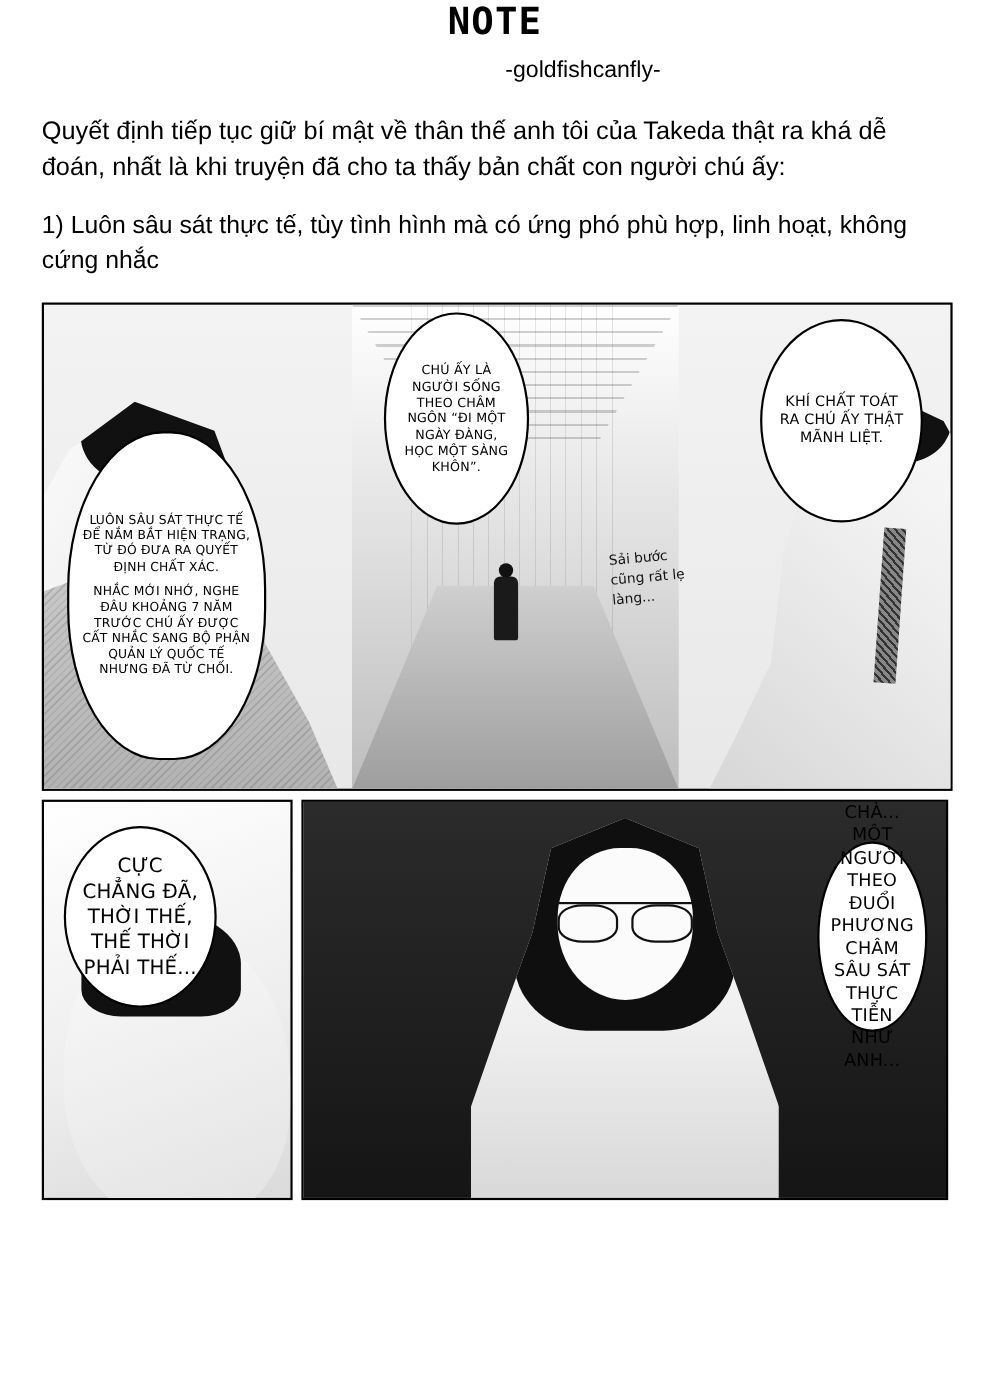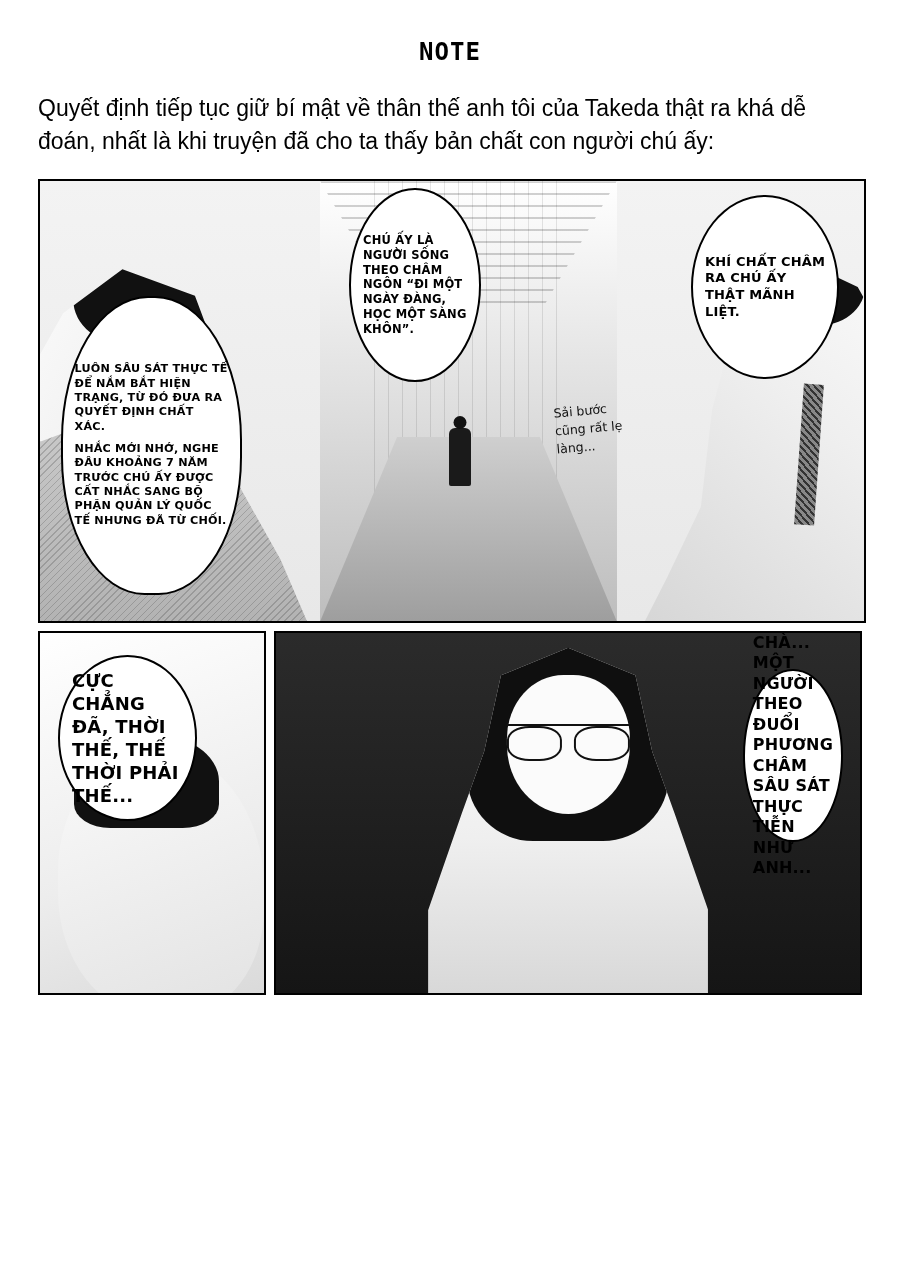--- a/index.html
+++ b/index.html
@@ -17,23 +17,22 @@
   }
   .page {
     width: 900px;
     height: 1271px;
     position: relative;
   }
   .note-title {
     text-align: center;
     font-family: "DejaVu Sans Mono", monospace;
     font-weight: bold;
-    font-size: 24px;
+    font-size: 34px;
     letter-spacing: 1px;
-    margin-top: 38px;
   }
   .credit {
     text-align: center;
     font-size: 21px;
     margin-top: 12px;
     margin-left: 160px;
   }
   .para {
     margin: 26px 38px 0 38px;
     font-size: 23px;
@@ -193,22 +192,23 @@
 
   
   .bubble {
     position: absolute;
     background: #fff;
     border: 2px solid #000;
     border-radius: 50%;
     display: flex;
     align-items: center;
     justify-content: center;
+    text-align: center;
     font-family: "DejaVu Sans", sans-serif;
-    font-weight: bold;
+    font-weight: normal;
     letter-spacing: 0.2px;
     line-height: 1.28;
     box-sizing: border-box;
     padding: 10px 12px;
     z-index: 5;
   }
   .bubble span { display: block; }
 
   .b-top-left {
     left: 2.5%;
@@ -355,22 +355,24 @@
     height: 48%;
     font-size: 16px;
   }
 </style>
 </head>
 <body>
 
 <div class="page">
 
   <div class="note-title">NOTE</div>
+  <div class="credit">-goldfishcanfly-</div>
 
   <p class="para">Quyết định tiếp tục giữ bí mật về thân thế anh tôi của Takeda thật ra khá dễ đoán, nhất là khi truyện đã cho ta thấy bản chất con người chú ấy:</p>
+  <p class="para2">1) Luôn sâu sát thực tế, tùy tình hình mà có ứng phó phù hợp, linh hoạt, không cứng nhắc</p>
 
   <div class="comic">
 
     <div class="panel panel-top">
       <div class="corridor">
         <div class="ceiling"></div>
         <div class="floor"></div>
         <div class="walker"></div>
       </div>
 
@@ -387,21 +389,21 @@
       <div class="bubble b-top-left">
         <div>
           <span>LUÔN SÂU SÁT THỰC TẾ ĐỂ NẮM BẮT HIỆN TRẠNG, TỪ ĐÓ ĐƯA RA QUYẾT ĐỊNH CHẤT XÁC.</span>
           <span style="display:block;height:8px"></span>
           <span>NHẮC MỚI NHỚ, NGHE ĐÂU KHOẢNG 7 NĂM TRƯỚC CHÚ ẤY ĐƯỢC CẤT NHẮC SANG BỘ PHẬN QUẢN LÝ QUỐC TẾ NHƯNG ĐÃ TỪ CHỐI.</span>
         </div>
       </div>
 
       <div class="bubble b-top-mid">CHÚ ẤY LÀ NGƯỜI SỐNG THEO CHÂM NGÔN “ĐI MỘT NGÀY ĐÀNG, HỌC MỘT SÀNG KHÔN”.</div>
 
-      <div class="bubble b-top-right">KHÍ CHẤT CHÂM RA CHÚ ẤY THẬT MÃNH LIỆT.</div>
+      <div class="bubble b-top-right">KHÍ CHẤT TOÁT RA CHÚ ẤY THẬT MÃNH LIỆT.</div>
 
       <div class="handwrite">Sải bước cũng rất lẹ làng...</div>
     </div>
 
     <div class="panel-row" style="margin-top:8px;">
 
       <div class="panel panel-bl">
         <div class="old-face">
           <div class="hairo"></div>
         </div>

